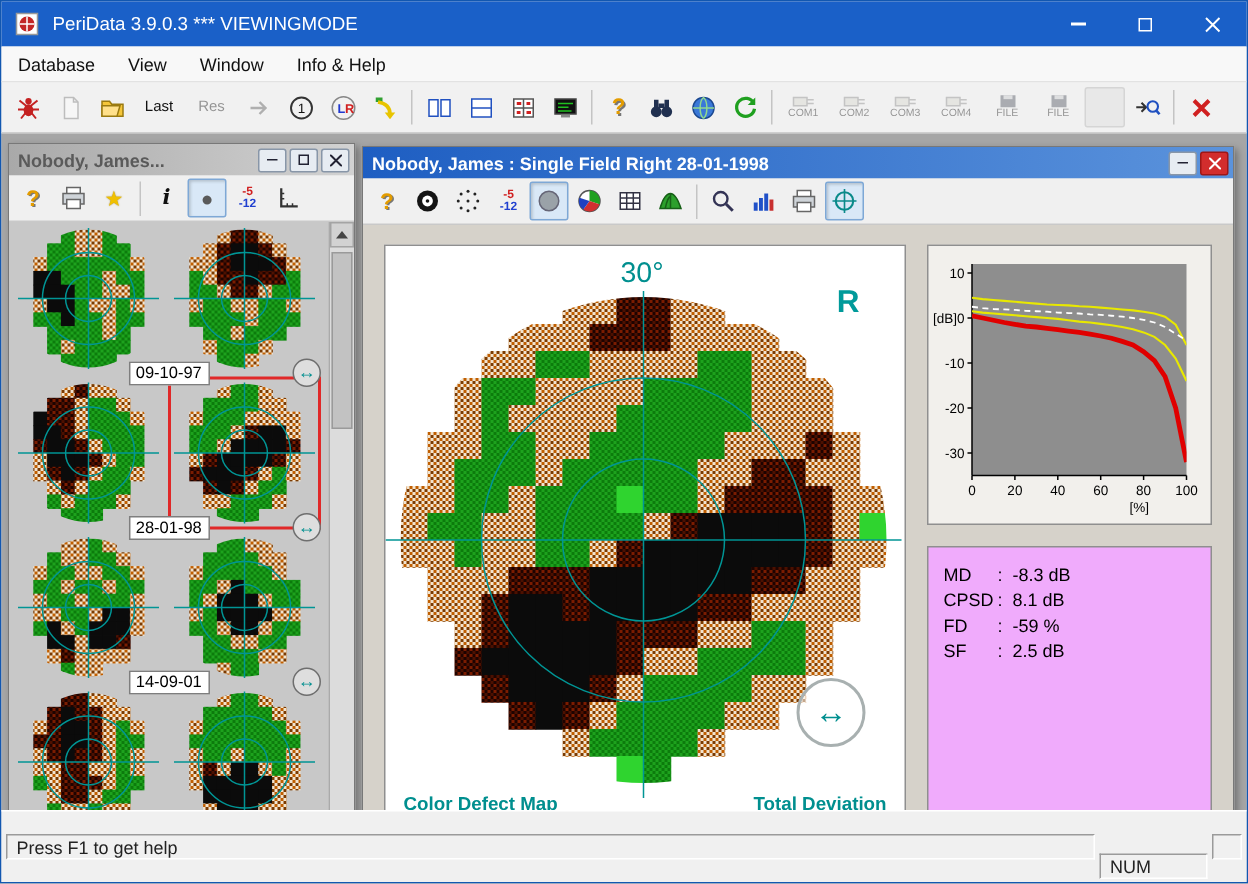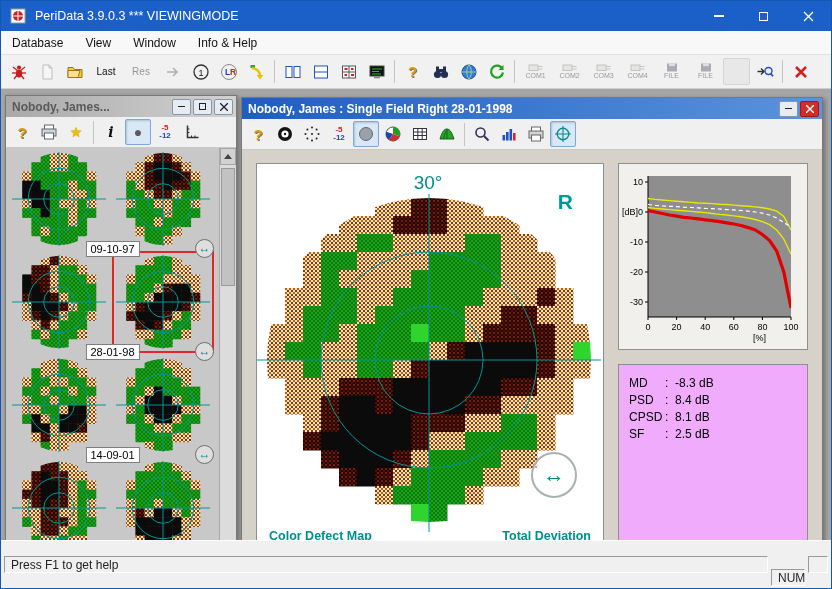--- a/index.html
+++ b/index.html
@@ -86,21 +86,21 @@
   .stats-panel{flex:1;background:#f0abfc;border:1px solid #8f8f8f;padding:9px 10px;font-size:12px;color:#000;}
   .stat-row{display:flex;height:17px;align-items:center;}
   .stat-label{width:36px;}
   .stat-colon{width:10px;}
   .stat-colon::before{content:":";}
 
   
   .statusbar{flex:0 0 21px;background:#f0f0f0;display:flex;align-items:center;padding:2px 3px;gap:3px;border-top:1px solid #fff;}
   .sb-panel{height:17px;display:flex;align-items:center;padding:0 6px;border:1px solid;border-color:#9a9a9a #ffffff #ffffff #9a9a9a;font-size:12px;color:#222;}
   .sb-main{flex:1;}
-  .sb-num{width:34px;margin-top:26px;}
+  .sb-num{width:72px;margin-top:26px;}
   .sb-end{width:20px;}
 </style>
 </head>
 <body>
 
 <div class="window">
 
   <div class="titlebar">
     <span class="app-icon">
       <svg width="16" height="16" viewBox="0 0 16 16">
@@ -1630,28 +1630,28 @@
                   </g>
                 </svg></div>
           </div>
           <div class="stats-panel">
             <div class="stat-row">
                 <span class="stat-label">MD</span>
                 <span class="stat-colon"></span>
                 <span class="stat-value">-8.3 dB</span>
               </div>
             <div class="stat-row">
-                <span class="stat-label">PSD</span>
-                <span class="stat-colon"></span>
-                <span class="stat-value">8.4 dB</span>
-              </div>
-            <div class="stat-row">
                 <span class="stat-label">CPSD</span>
                 <span class="stat-colon"></span>
                 <span class="stat-value">8.1 dB</span>
+              </div>
+            <div class="stat-row">
+                <span class="stat-label">FD</span>
+                <span class="stat-colon"></span>
+                <span class="stat-value">-59 %</span>
               </div>
             <div class="stat-row">
                 <span class="stat-label">SF</span>
                 <span class="stat-colon"></span>
                 <span class="stat-value">2.5 dB</span>
               </div>
           </div>
         </div>
       </div>
     </div>

